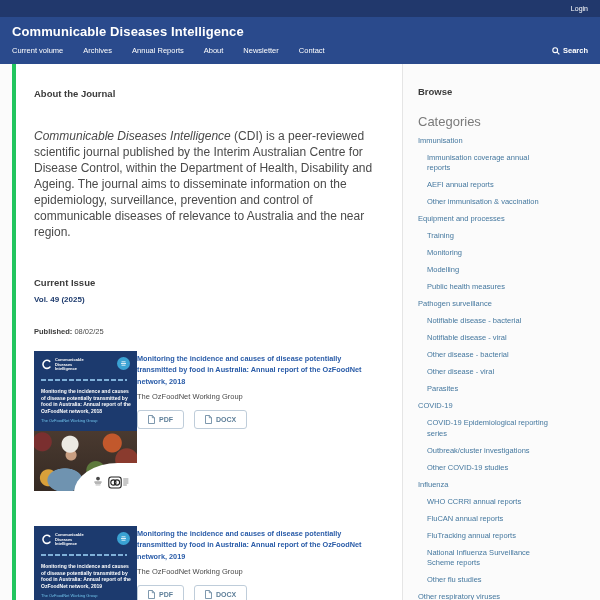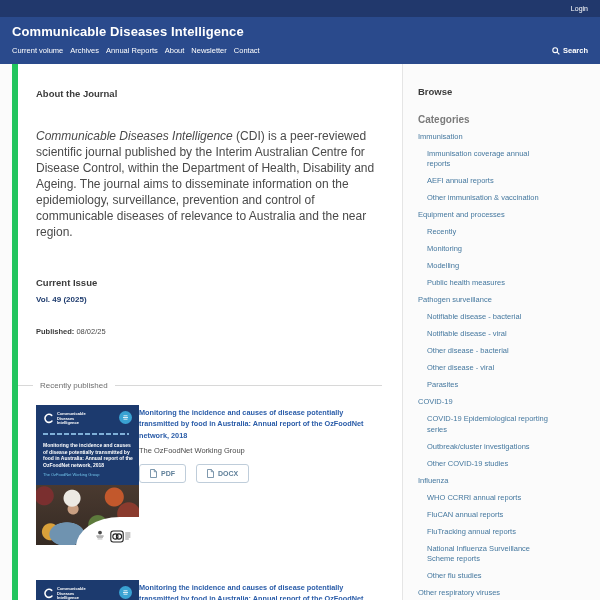--- a/index.html
+++ b/index.html
@@ -5,28 +5,28 @@
   *{box-sizing:border-box;margin:0;padding:0}
   html,body{width:600px;height:600px;overflow:hidden}
   body{font-family:"Liberation Sans","DejaVu Sans",sans-serif;background:#fbfbfb;display:flex;flex-direction:column}
   a{text-decoration:none;cursor:pointer}
 
   
   .topbar{height:17px;background:var(--header-top,#21386c);display:flex;justify-content:flex-end;align-items:center;padding:0 12px}
   .topbar a{color:#fff;font-size:7px}
   .masthead{background:var(--header-bg,#2a4a8c);padding:7px 12px 2px}
   .masthead h1{font-size:13px;font-weight:700;color:#fff;letter-spacing:.1px}
-  .nav{background:var(--header-bg,#2a4a8c);display:flex;align-items:flex-end;gap:7px;padding:5px 12px 9px}
+  .nav{background:var(--header-bg,#2a4a8c);display:flex;align-items:flex-end;gap:20px;padding:5px 12px 9px}
   .nav a{color:#fff;font-size:7.5px}
   .nav-search{margin-left:auto;display:inline-flex;align-items:center;gap:3px;font-weight:700}
 
   
   .page{flex:1;display:flex;overflow:hidden;background:#fbfbfb}
   .gutter{width:12px}
-  .main{width:391px;background:#fff;border-left:6px solid #22c55e;border-right:1px solid #e5e5e5;padding:24px 20px 0 18px;overflow:hidden}
+  .main{width:391px;background:#fff;border-left:4px solid #22c55e;border-right:1px solid #e5e5e5;padding:24px 20px 0 18px;overflow:hidden}
   .sidebar{flex:1;padding:22px 10px 16px 15px}
 
   h2{font-size:9.5px;font-weight:700;color:#3b3b3b}
   .about p{margin-top:29px;font-size:12px;line-height:16px;color:#4a4a4a;max-width:396px}
   .about p i{font-style:italic}
   .current{margin-top:37px}
   .vol{display:inline-block;margin-top:3px;font-size:8px;font-weight:700;color:#1f3c6e}
   .pub{margin-top:21px;font-size:7.5px;color:#4a4a4a}
   .pub b{color:#3b3b3b;font-weight:700}
 
@@ -60,21 +60,21 @@
       radial-gradient(circle at 76% 20%, #c2582c 0 9px, rgba(0,0,0,0) 10px),
       radial-gradient(circle at 90% 48%, #8a3b2e 0 11px, rgba(0,0,0,0) 12px),
       radial-gradient(circle at 8% 18%, #7a2f2f 0 9px, rgba(0,0,0,0) 10px),
       radial-gradient(circle at 14% 78%, #d9a03a 0 8px, rgba(0,0,0,0) 9px),
       radial-gradient(circle at 60% 66%, #5d7a3c 0 9px, rgba(0,0,0,0) 10px),
       linear-gradient(#4a3a30,#352a23)}
   .cover-wedge{position:absolute;right:-5px;bottom:-4px;width:68px;height:32px;background:#fff;border-top-left-radius:44px 30px;display:flex;align-items:center;justify-content:center;gap:5px;padding:8px 6px 2px 12px}
 
   
   .sb-heading{font-size:9.5px;font-weight:700;color:#3b3b3b}
-  .sb-sub{margin-top:17px;font-size:10px;font-weight:700;color:#7a7a7a}
+  .sb-sub{margin-top:17px;font-size:13px;font-weight:400;color:#7a7a7a}
   .cat{display:block;font-size:7.5px;line-height:10.5px;color:var(--sidebar-link,#45789f);margin-top:6.5px;max-width:132px}
   .cat.lvl1{padding-left:9px}
 </style>
 </head>
 <body>
 
 <header>
   <div class="topbar">
     <a>Login</a>
   </div>
@@ -110,25 +110,20 @@
 
     <section class="current">
       <h2>Current Issue</h2>
       <a class="vol">Vol. 49 (2025)</a>
       <div class="pub">
         <b>Published:</b>
         <span>08/02/25</span>
       </div>
     </section>
 
-    <div class="divider">
-      <span class="seg"></span>
-      <span class="lbl">Recently published</span>
-      <span class="fill"></span>
-    </div>
 
     <div id="article-list">
         <div class="article">
           <a class="cover">
             <div class="cover-top">
               <div class="cover-logo">
                 <svg width="11" height="11" viewBox="0 0 12 12">
                   <path d="M9.5 2.6 A4.4 4.4 0 1 0 9.8 8.8" fill="none" stroke="#fff" stroke-width="1.7" stroke-linecap="round"></path>
                 </svg>
                 <span class="cover-logo-text">Communicable Diseases Intelligence</span>
@@ -238,21 +233,21 @@
 
   <aside class="sidebar">
     <div class="sb-heading">Browse</div>
     <div class="sb-sub">Categories</div>
     <div id="category-list">
         <a class="cat lvl0">Immunisation</a>
         <a class="cat lvl1">Immunisation coverage annual reports</a>
         <a class="cat lvl1">AEFI annual reports</a>
         <a class="cat lvl1">Other immunisation &amp; vaccination</a>
         <a class="cat lvl0">Equipment and processes</a>
-        <a class="cat lvl1">Recently</a>
+        <a class="cat lvl1">Training</a>
         <a class="cat lvl1">Monitoring</a>
         <a class="cat lvl1">Modelling</a>
         <a class="cat lvl1">Public health measures</a>
         <a class="cat lvl0">Pathogen surveillance</a>
         <a class="cat lvl1">Notifiable disease - bacterial</a>
         <a class="cat lvl1">Notifiable disease - viral</a>
         <a class="cat lvl1">Other disease - bacterial</a>
         <a class="cat lvl1">Other disease - viral</a>
         <a class="cat lvl1">Parasites</a>
         <a class="cat lvl0">COVID-19</a>

